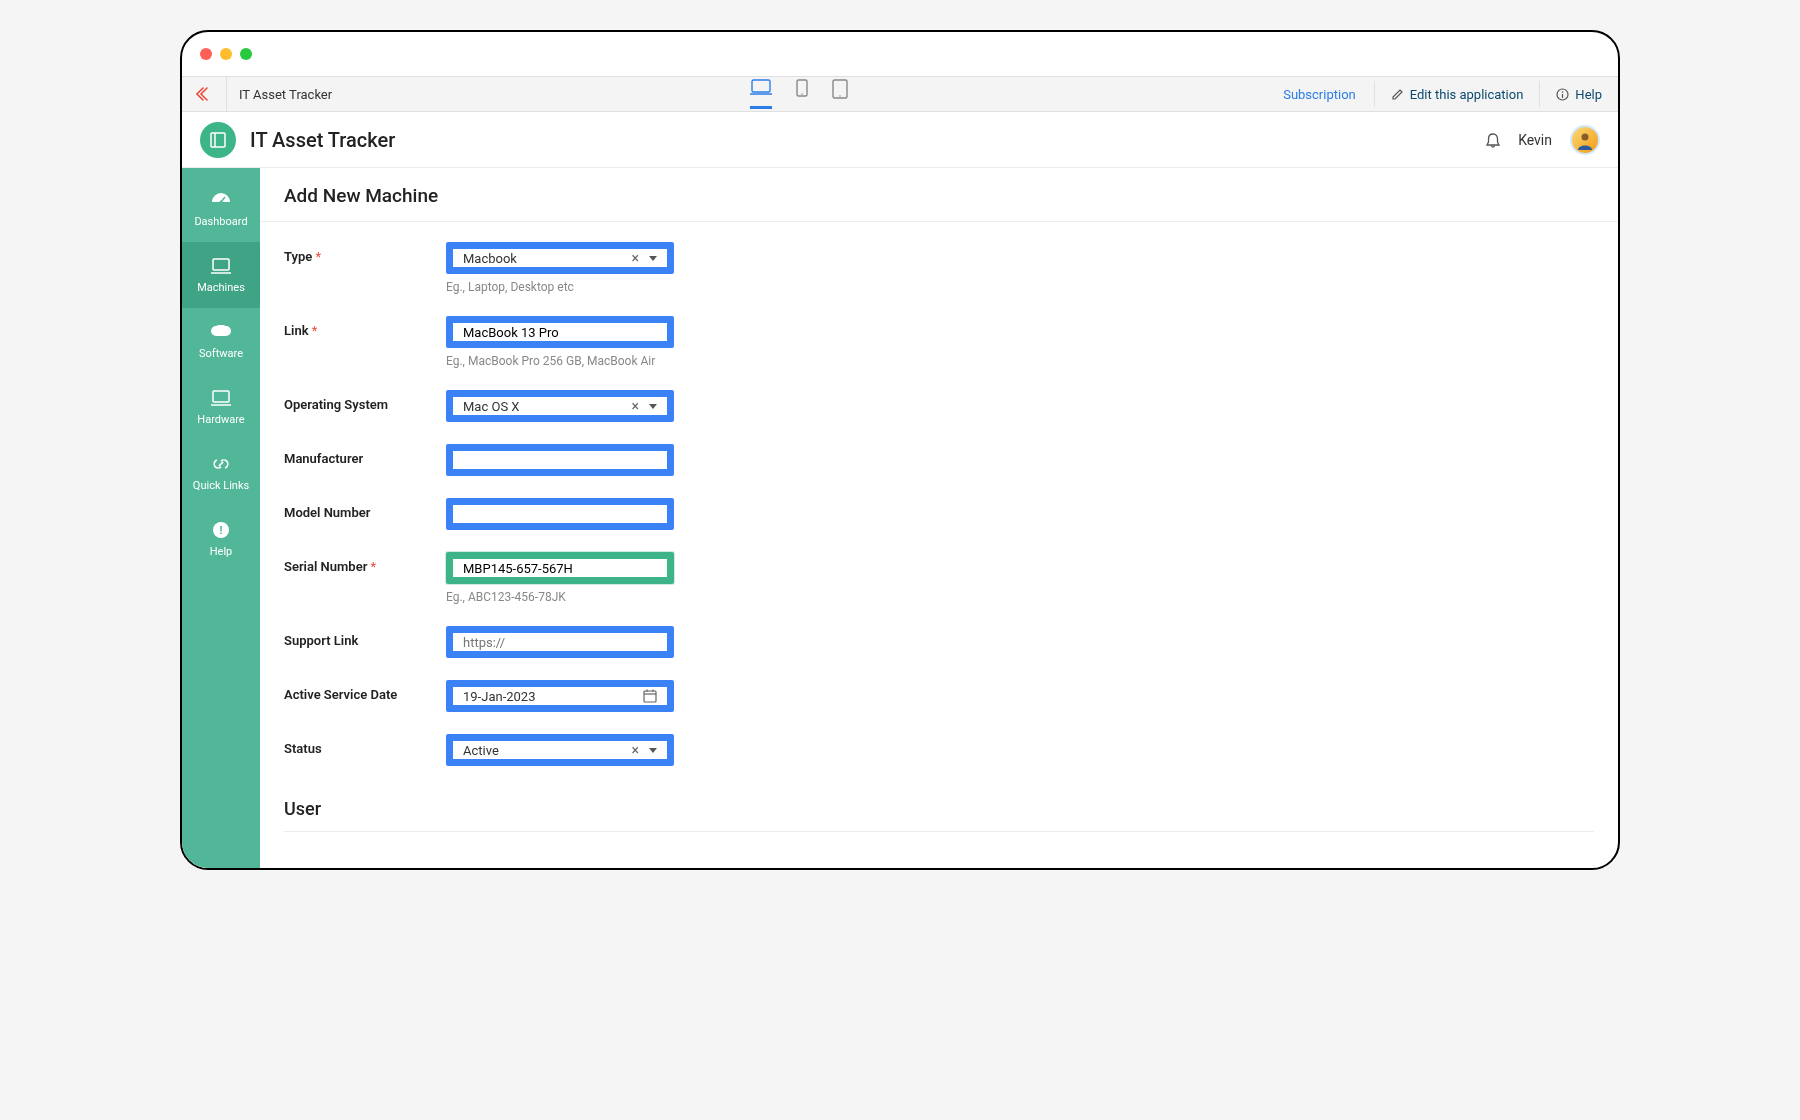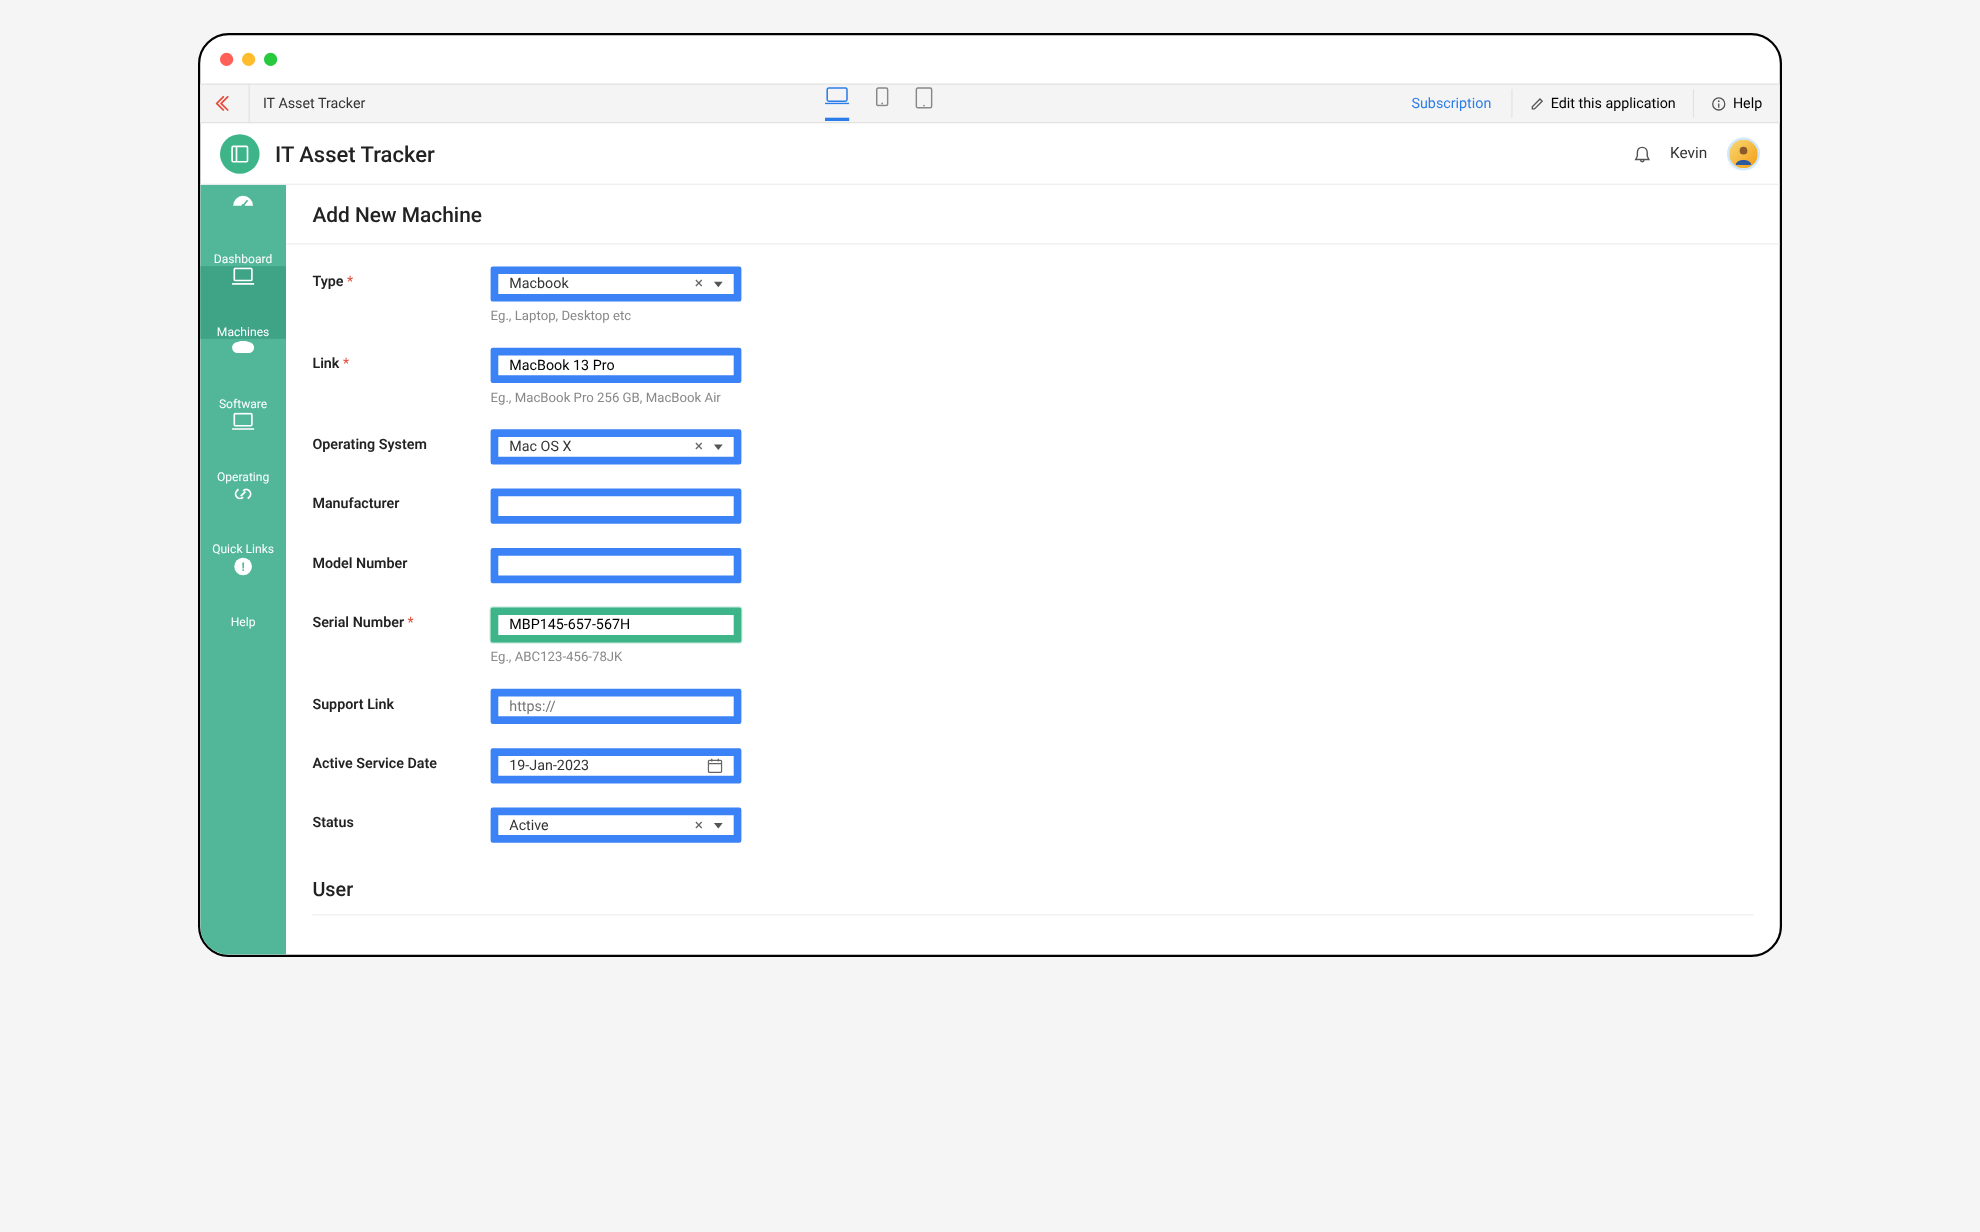--- a/index.html
+++ b/index.html
@@ -32,21 +32,21 @@
   color: #333;
 }
 .topbar-left { display: flex; align-items: center; gap: 12px; padding-left: 14px; flex: 0 0 auto; }
 .topbar-center { flex: 1; display: flex; justify-content: center; gap: 24px; }
 .topbar-right { display: flex; align-items: center; gap: 0; }
 .device-wrap { padding-bottom: 4px; border-bottom: 3px solid transparent; }
 .device-wrap.active { border-bottom-color: #2b7de9; }
 .back-icon { display: inline-flex; color: #e74c3c; }
 .topbar-name { border-left: 1px solid #e0e0e0; padding-left: 12px; height: 36px; display: flex; align-items: center; }
 .sub-link { color: #2b7de9; padding: 0 18px; cursor: pointer; }
-.topbar-action { border-left: 1px solid #e0e0e0; height: 26px; display: flex; align-items: center; padding: 0 16px; gap: 6px; cursor: pointer; color: #000000; }
+.topbar-action { border-left: 1px solid #e0e0e0; height: 26px; display: flex; align-items: center; padding: 0 16px; gap: 6px; cursor: pointer; color: #0c4a6e; }
 .pencil-icon, .info-icon { width: 13px; height: 13px; display: inline-flex; }
 
 .header {
   height: 56px;
   border-bottom: 1px solid #ececec;
   display: flex;
   align-items: center;
   padding: 0 18px;
 }
 .header-left { display: flex; align-items: center; gap: 14px; }
@@ -64,21 +64,21 @@
 
 .body { flex: 1; display: flex; overflow: hidden; }
 .sidebar {
   width: 78px;
   background: #52b799;
   display: flex;
   flex-direction: column;
   padding-top: 8px;
 }
 .side-item {
-  display: flex; flex-direction: column; align-items: center; justify-content: space-between;
+  display: flex; flex-direction: column; align-items: center; justify-content: center;
   height: 66px; color: #fff; font-size: 11px; gap: 6px; cursor: pointer;
 }
 .side-item.active { background: #3fa385; }
 .side-icon { width: 22px; height: 18px; display: inline-flex; align-items: center; justify-content: center; }
 
 .main { flex: 1; overflow-y: auto; padding: 0 0 20px 0; }
 .page-title {
   font-size: 19px; font-weight: 500; color: #222;
   padding: 16px 24px 14px 24px;
   border-bottom: 1px solid #ececec;
@@ -234,21 +234,21 @@
         </span>
         <span>Software</span>
       </div>
       <div class="side-item">
         <span class="side-icon">
           <svg width="22" height="16" viewBox="0 0 22 16">
               <rect x="3" y="1" width="16" height="11" rx="1" stroke="#fff" stroke-width="1.5" fill="none"></rect>
               <line x1="1" y1="15" x2="21" y2="15" stroke="#fff" stroke-width="1.5"></line>
             </svg>
         </span>
-        <span>Operating</span>
+        <span>Hardware</span>
       </div>
       <div class="side-item">
         <span class="side-icon">
           <svg width="20" height="20" viewBox="0 0 20 20">
               <path d="M8 12 A4 4 0 0 1 8 4 L10 4 M12 8 A4 4 0 0 1 12 16 L10 16 M7 10 L13 10" stroke="#fff" stroke-width="1.6" fill="none" transform="rotate(-45 10 10)"></path>
             </svg>
         </span>
         <span>Quick Links</span>
       </div>
       <div class="side-item">

